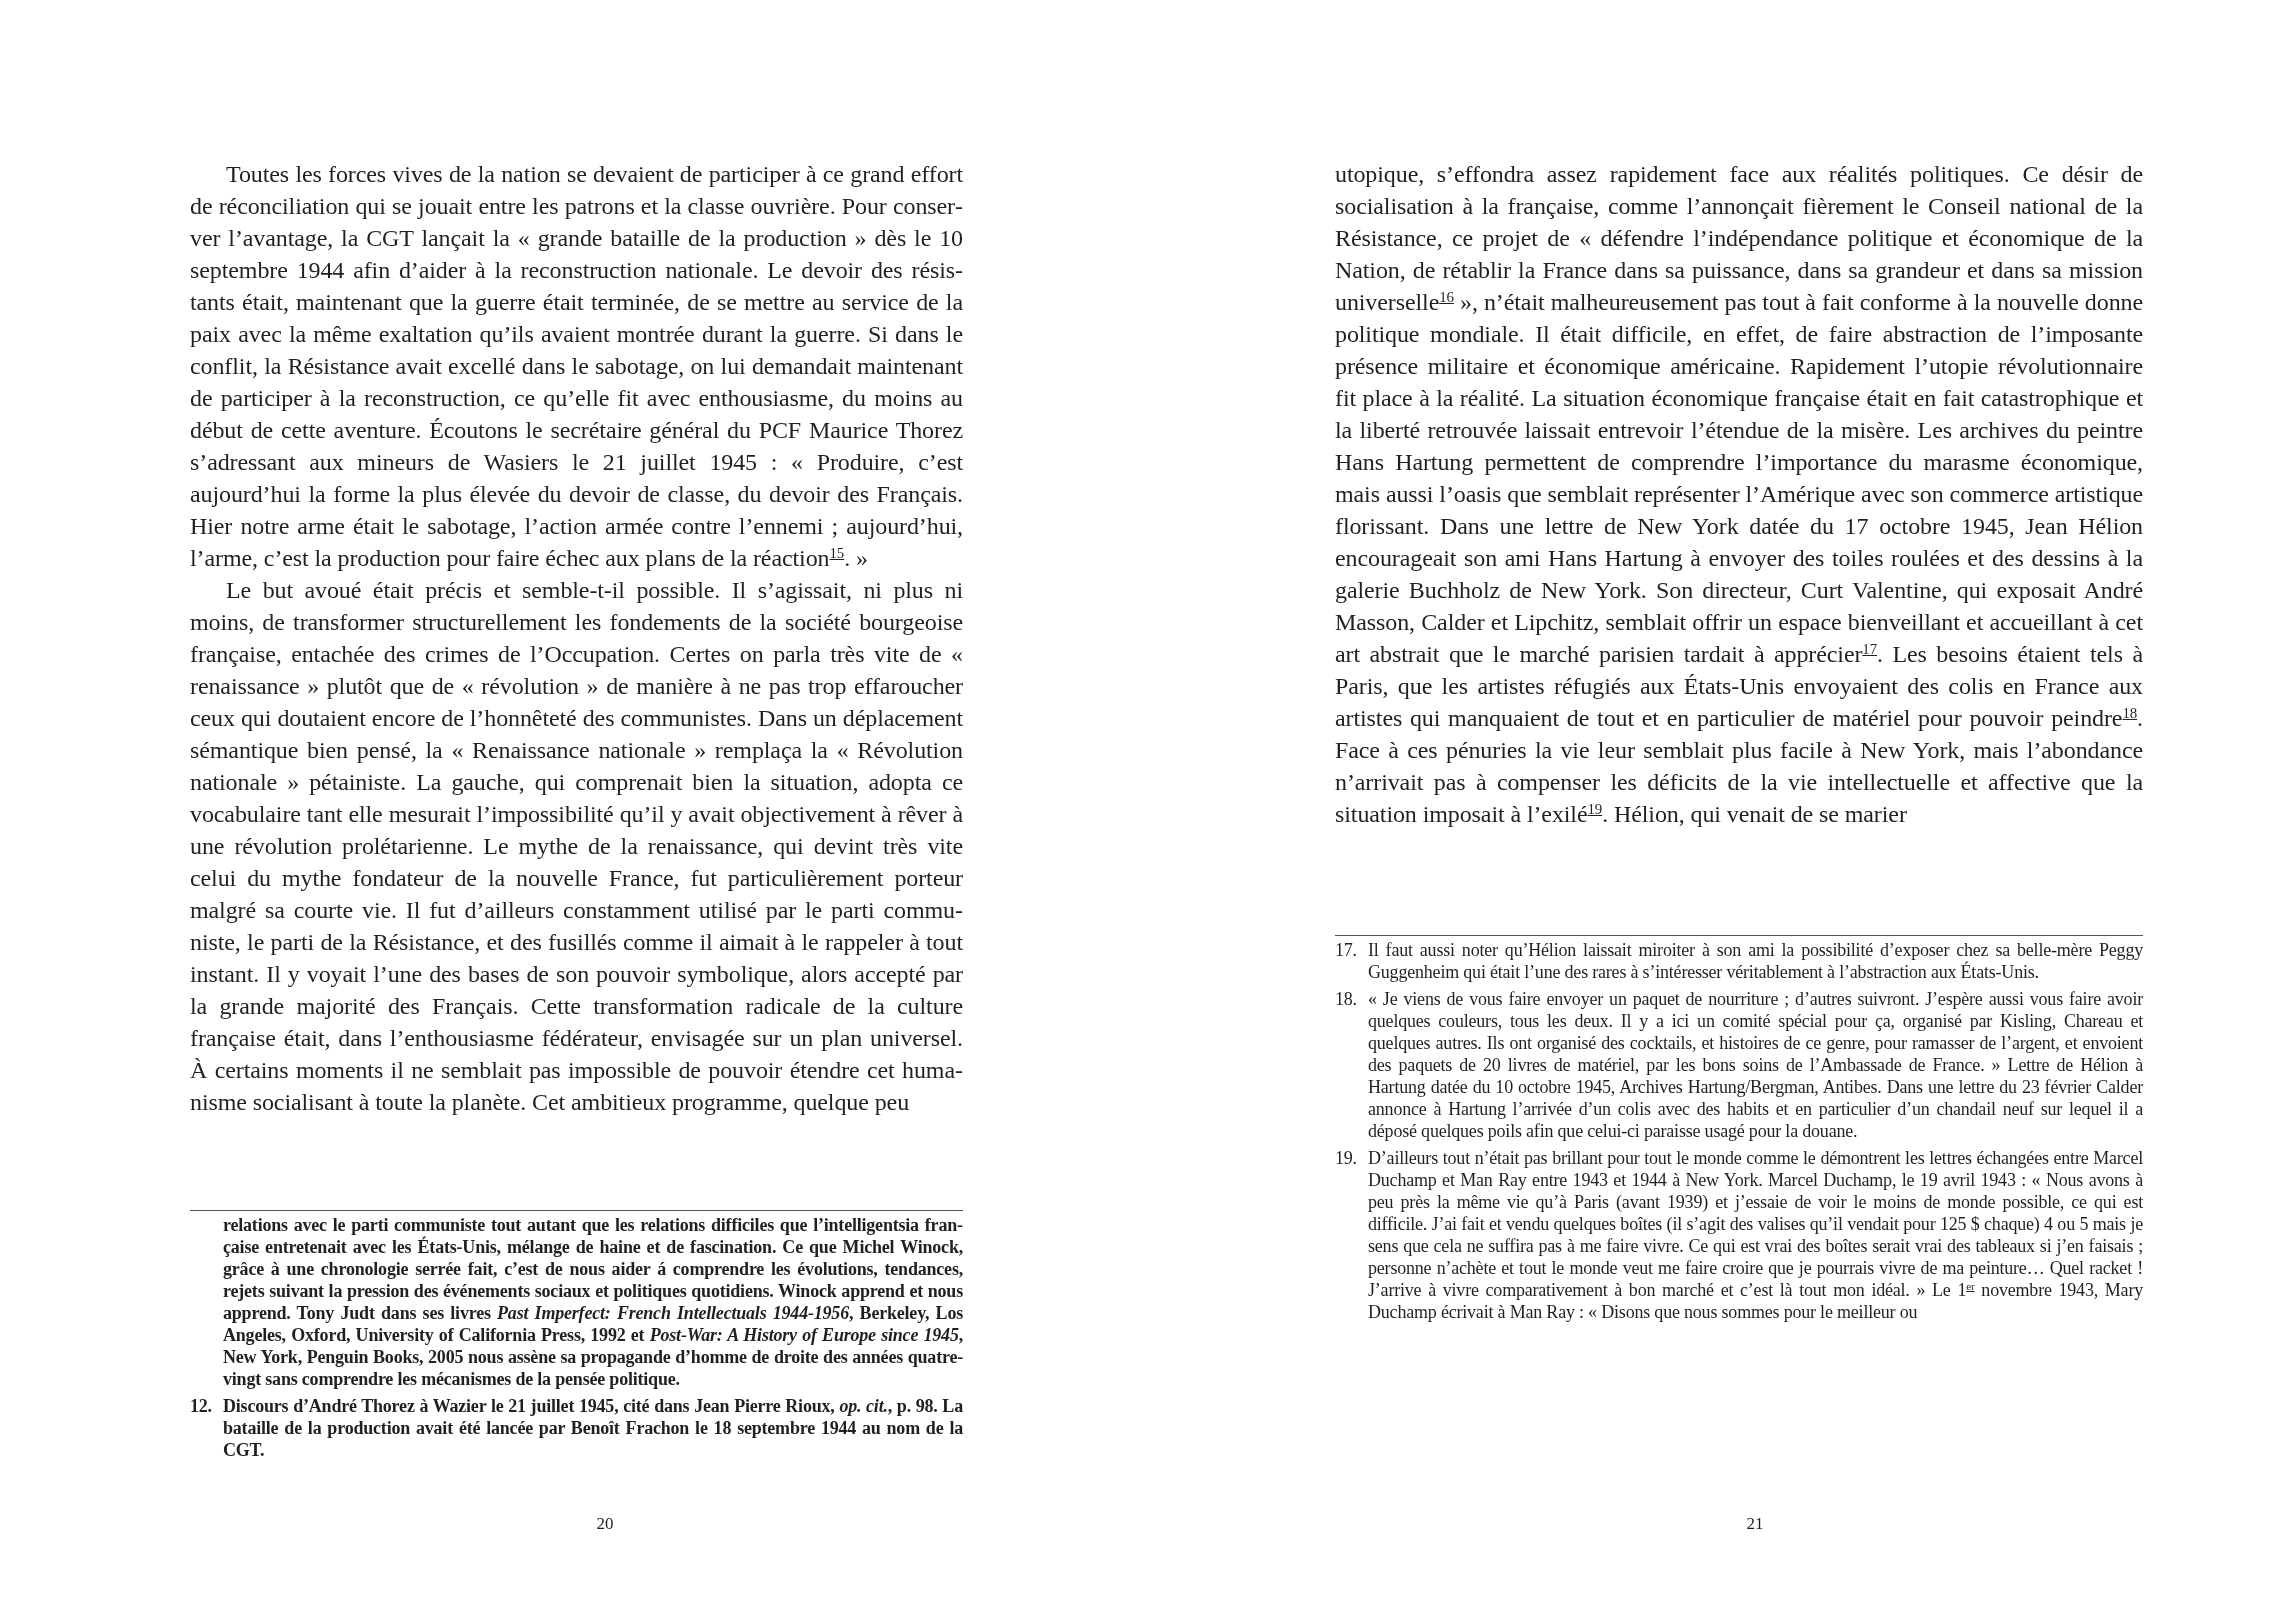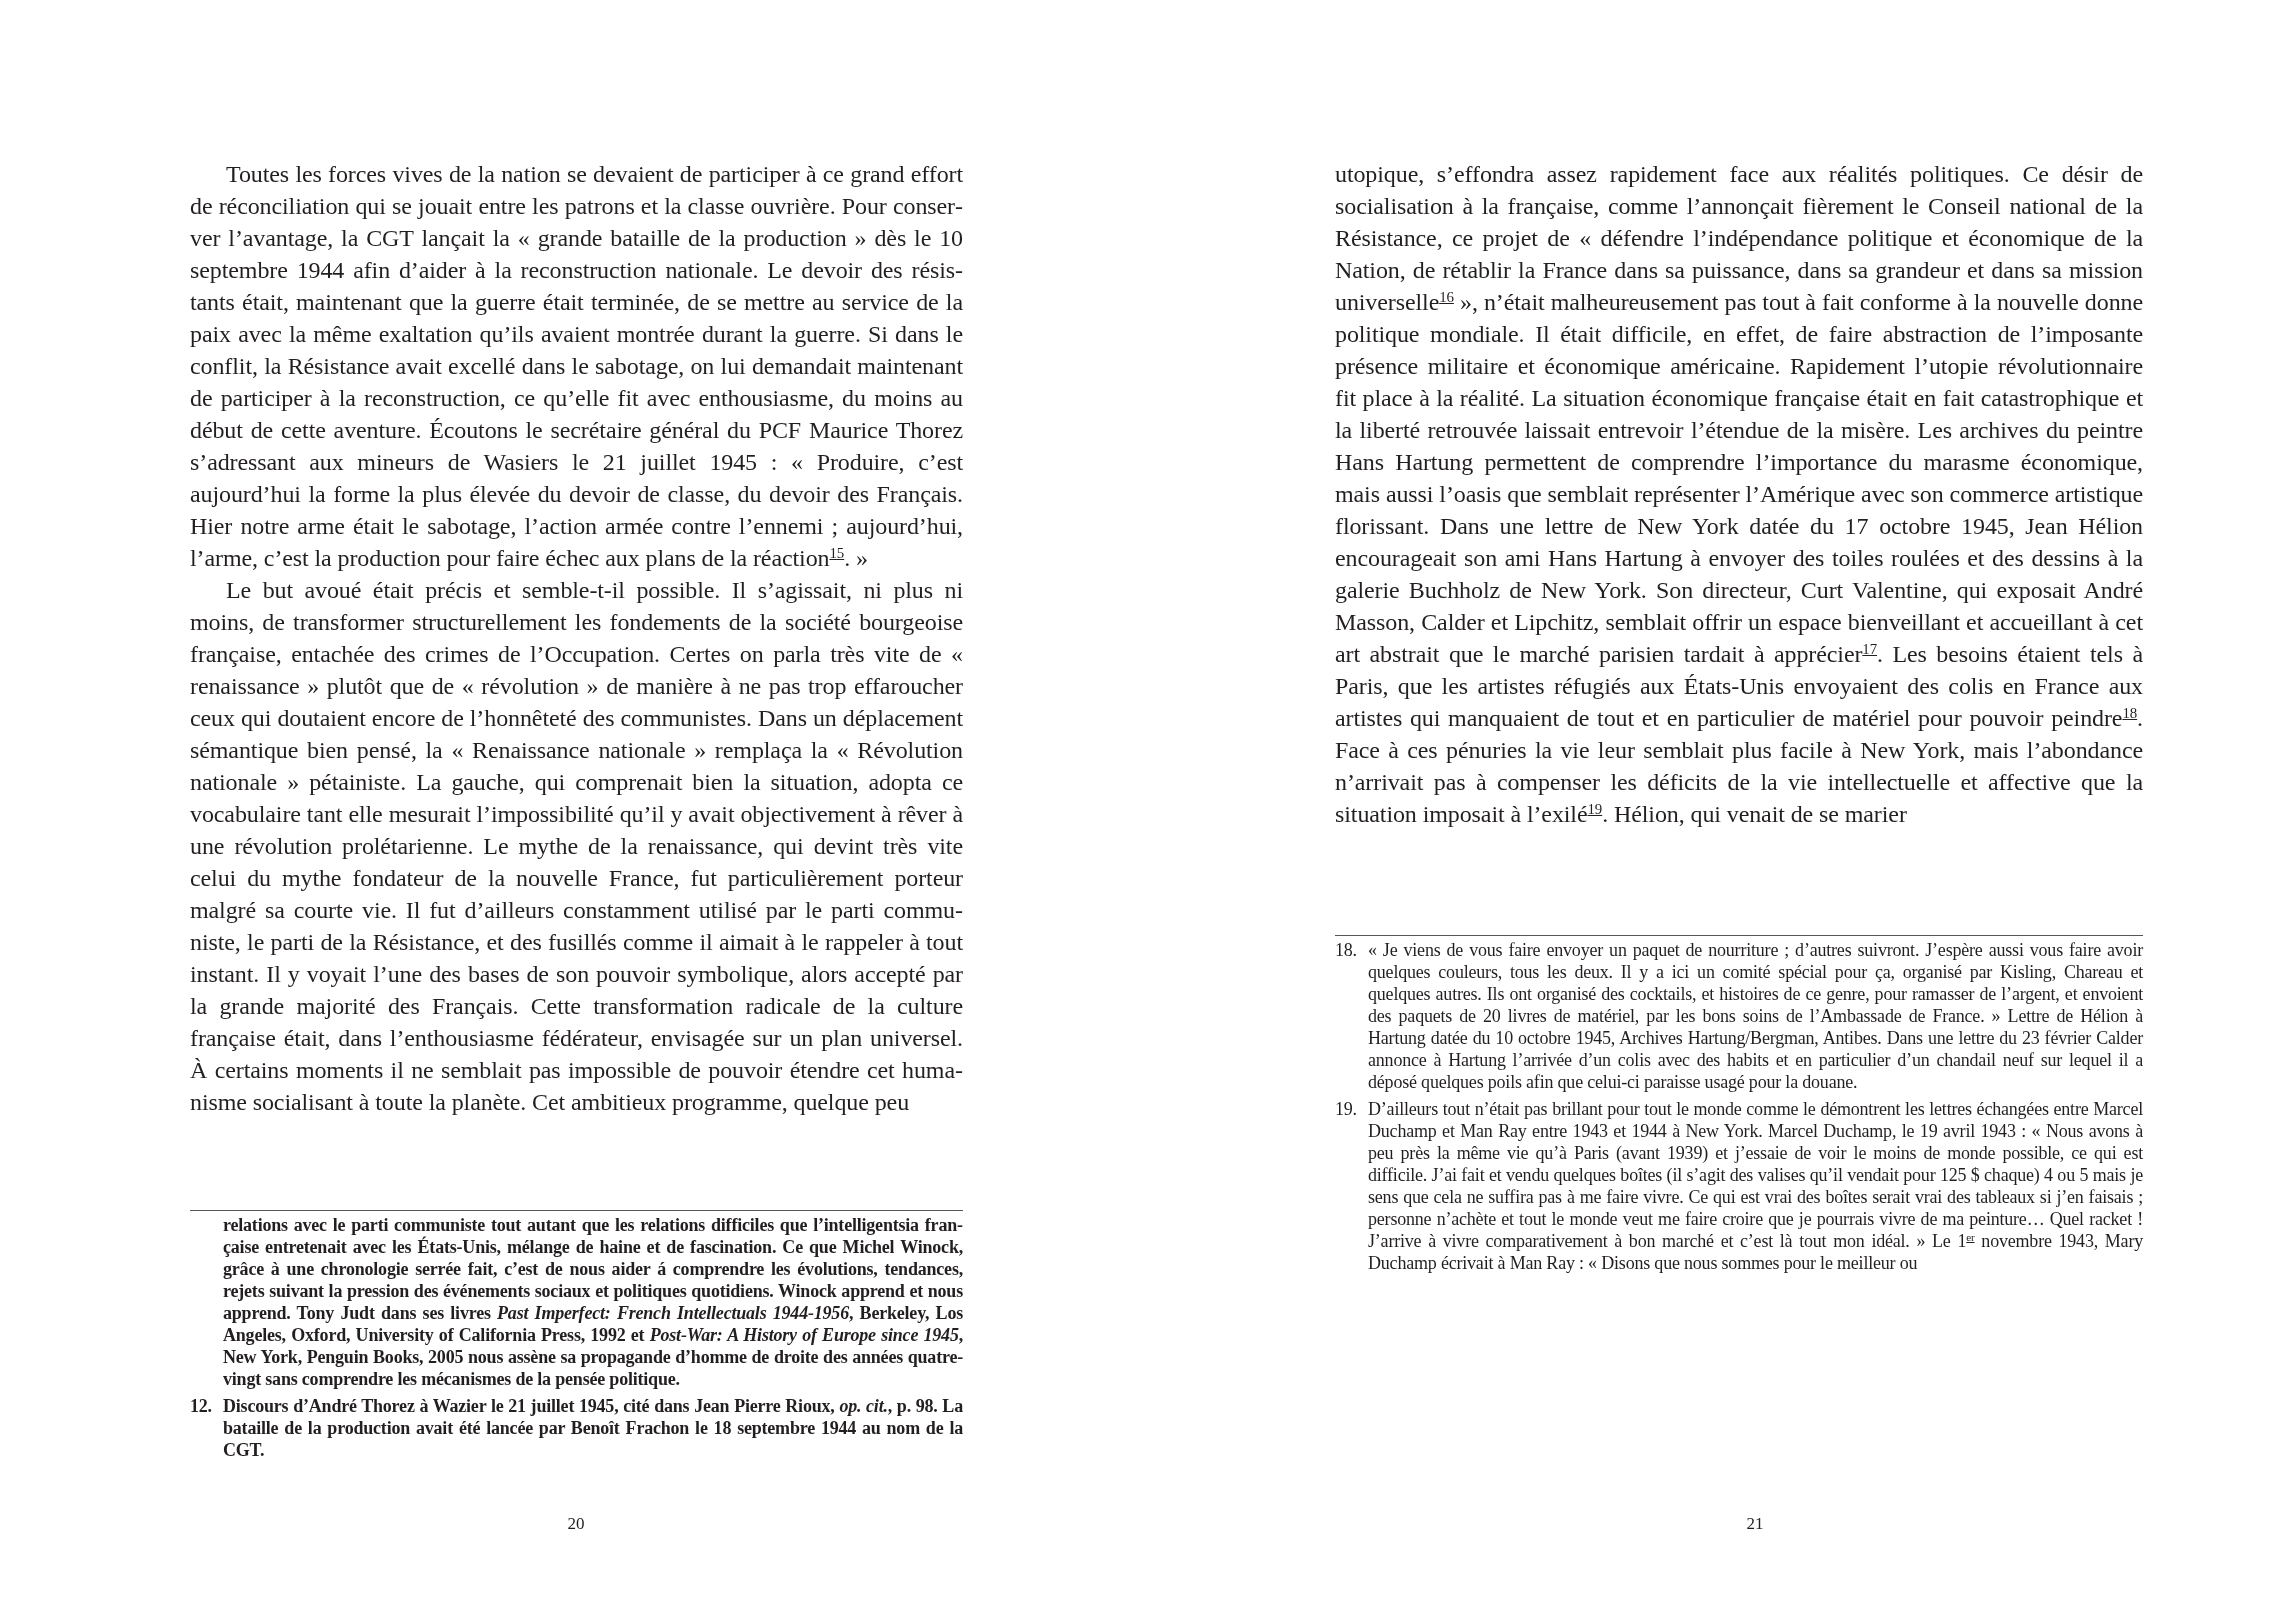--- a/index.html
+++ b/index.html
@@ -19,21 +19,21 @@
   .page-left .rule { left: 190px; width: 773px; top: 1210px; }
   .page-right .rule { left: 188px; width: 808px; top: 935px; }
   .notes { position: absolute; font-size: 18px; line-height: 22px; text-align: justify;
            letter-spacing: -0.2px; }
   .page-left .notes { left: 190px; width: 773px; top: 1214px; font-weight: bold; }
   .page-right .notes { left: 188px; width: 808px; top: 939px; }
   .note { position: relative; padding-left: 33px; margin: 0 0 5.1px 0; }
   .note .num { position: absolute; left: 0; top: 0; }
   .note.cont { padding-left: 33px; }
   .page-num { position: absolute; top: 1514px; font-size: 17px; width: 86px; text-align: center; }
-  .page-left .page-num { left: 533px; }
+  .page-left .page-num { left: 562px; }
   .page-right .page-num { left: 565px; }
   em { font-style: italic; }
 </style>
 </head>
 <body>
 
 <div class="page page-left">
   <div class="body-text">
       <p class="indent"><span>Toutes les forces vives de la nation se devaient de participer à ce grand effort de réconciliation qui se jouait entre les patrons et la classe ouvrière. Pour conser­ver l’avantage, la CGT lançait la « grande bataille de la production » dès le 10 septembre 1944 afin d’aider à la reconstruction nationale. Le devoir des résis­tants était, maintenant que la guerre était terminée, de se mettre au service de la paix avec la même exaltation qu’ils avaient montrée durant la guerre. Si dans le conflit, la Résistance avait excellé dans le sabotage, on lui demandait mainte­nant de participer à la reconstruction, ce qu’elle fit avec enthousiasme, du moins au début de cette aventure. Écoutons le secrétaire général du PCF Maurice Thorez s’adressant aux mineurs de Wasiers le 21 juillet 1945 : « Produire, c’est aujourd’hui la forme la plus élevée du devoir de classe, du devoir des Français. Hier notre arme était le sabotage, l’action armée contre l’ennemi ; aujourd’hui, l’arme, c’est la production pour faire échec aux plans de la réaction</span><sup>15</sup><span>. »</span></p>
       <p class="indent"><span>Le but avoué était précis et semble-t-il possible. Il s’agissait, ni plus ni moins, de transformer structurellement les fondements de la société bourgeoise française, entachée des crimes de l’Occupation. Certes on parla très vite de « renaissance » plutôt que de « révolution » de manière à ne pas trop effaroucher ceux qui doutaient encore de l’honnêteté des communistes. Dans un déplacement sémantique bien pensé, la « Renaissance nationale » remplaça la « Révolution nationale » pétainiste. La gauche, qui comprenait bien la situation, adopta ce vocabulaire tant elle mesurait l’impossibilité qu’il y avait objectivement à rêver à une révolution prolétarienne. Le mythe de la renaissance, qui devint très vite celui du mythe fondateur de la nouvelle France, fut particulièrement porteur malgré sa courte vie. Il fut d’ailleurs constamment utilisé par le parti commu­niste, le parti de la Résistance, et des fusillés comme il aimait à le rappeler à tout instant. Il y voyait l’une des bases de son pouvoir symbolique, alors accepté par la grande majorité des Français. Cette transformation radicale de la culture française était, dans l’enthousiasme fédérateur, envisagée sur un plan universel. À certains moments il ne semblait pas impossible de pouvoir étendre cet huma­nisme socialisant à toute la planète. Cet ambitieux programme, quelque peu</span></p>
@@ -45,18 +45,19 @@
     </div>
   <div class="page-num">20</div>
 </div>
 
 <div class="page page-right">
   <div class="body-text">
       <p class=""><span>utopique, s’effondra assez rapidement face aux réalités politiques. Ce désir de socialisation à la française, comme l’annonçait fièrement le Conseil national de la Résistance, ce projet de « défendre l’indépendance politique et économique de la Nation, de rétablir la France dans sa puissance, dans sa grandeur et dans sa mission universelle</span><sup>16</sup><span> », n’était malheureusement pas tout à fait conforme à la nouvelle donne politique mondiale. Il était difficile, en effet, de faire abstrac­tion de l’imposante présence militaire et économique américaine. Rapidement l’utopie révolutionnaire fit place à la réalité. La situation économique française était en fait catastrophique et la liberté retrouvée laissait entrevoir l’étendue de la misère. Les archives du peintre Hans Hartung permettent de comprendre l’importance du marasme économique, mais aussi l’oasis que semblait repré­senter l’Amérique avec son commerce artistique florissant. Dans une lettre de New York datée du 17 octobre 1945, Jean Hélion encourageait son ami Hans Hartung à envoyer des toiles roulées et des dessins à la galerie Buchholz de New York. Son directeur, Curt Valentine, qui exposait André Masson, Calder et Lipchitz, semblait offrir un espace bienveillant et accueillant à cet art abstrait que le marché parisien tardait à apprécier</span><sup>17</sup><span>. Les besoins étaient tels à Paris, que les artistes réfugiés aux États-Unis envoyaient des colis en France aux artistes qui manquaient de tout et en particulier de matériel pour pouvoir peindre</span><sup>18</sup><span>. Face à ces pénuries la vie leur semblait plus facile à New York, mais l’abondance n’arrivait pas à compenser les déficits de la vie intellectuelle et affective que la situation imposait à l’exilé</span><sup>19</sup><span>. Hélion, qui venait de se marier</span></p>
     </div>
   <div class="rule"></div>
   <div class="notes">
+      <div class="note"><span class="num">17.</span><span>Il faut aussi noter qu’Hélion laissait miroiter à son ami la possibilité d’exposer chez sa belle-mère Peggy Guggenheim qui était l’une des rares à s’intéresser véritablement à l’abstraction aux États-Unis.</span></div>
       <div class="note"><span class="num">18.</span><span>« Je viens de vous faire envoyer un paquet de nourriture ; d’autres suivront. J’espère aussi vous faire avoir quelques couleurs, tous les deux. Il y a ici un comité spécial pour ça, organisé par Kisling, Chareau et quelques autres. Ils ont organisé des cocktails, et histoires de ce genre, pour ramasser de l’argent, et envoient des paquets de 20 livres de matériel, par les bons soins de l’Ambassade de France. » Lettre de Hélion à Hartung datée du 10 octobre 1945, Archives Hartung/Bergman, Antibes. Dans une lettre du 23 février Calder annonce à Hartung l’arrivée d’un colis avec des habits et en particulier d’un chandail neuf sur lequel il a déposé quelques poils afin que celui-ci paraisse usagé pour la douane.</span></div>
       <div class="note"><span class="num">19.</span><span>D’ailleurs tout n’était pas brillant pour tout le monde comme le démontrent les lettres échan­gées entre Marcel Duchamp et Man Ray entre 1943 et 1944 à New York. Marcel Duchamp, le 19 avril 1943 : « Nous avons à peu près la même vie qu’à Paris (avant 1939) et j’essaie de voir le moins de monde possible, ce qui est difficile. J’ai fait et vendu quelques boîtes (il s’agit des valises qu’il vendait pour 125 $ chaque) 4 ou 5 mais je sens que cela ne suffira pas à me faire vivre. Ce qui est vrai des boîtes serait vrai des tableaux si j’en faisais ; personne n’achète et tout le monde veut me faire croire que je pourrais vivre de ma peinture… Quel racket ! J’arrive à vivre comparativement à bon marché et c’est là tout mon idéal. » Le 1</span><sup>er</sup><span> novembre 1943, Mary Duchamp écrivait à Man Ray : « Disons que nous sommes pour le meilleur ou</span></div>
     </div>
   <div class="page-num">21</div>
 </div>
 
 
 </body></html>

